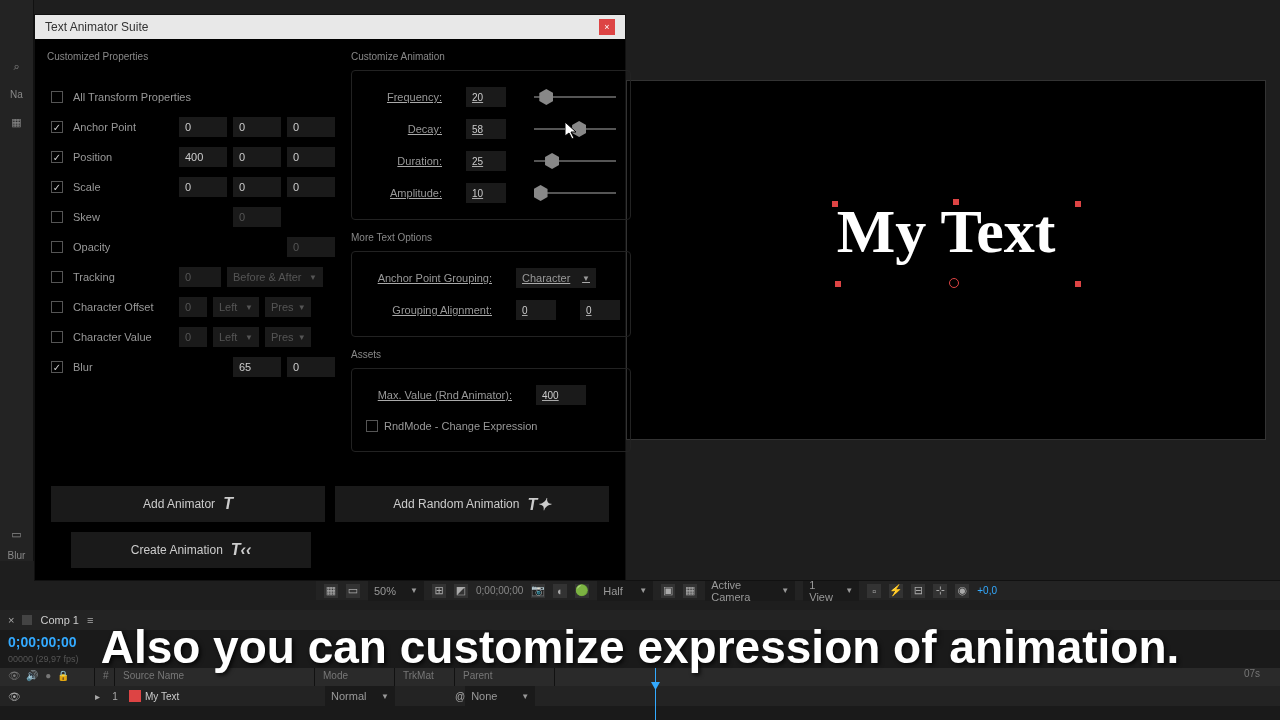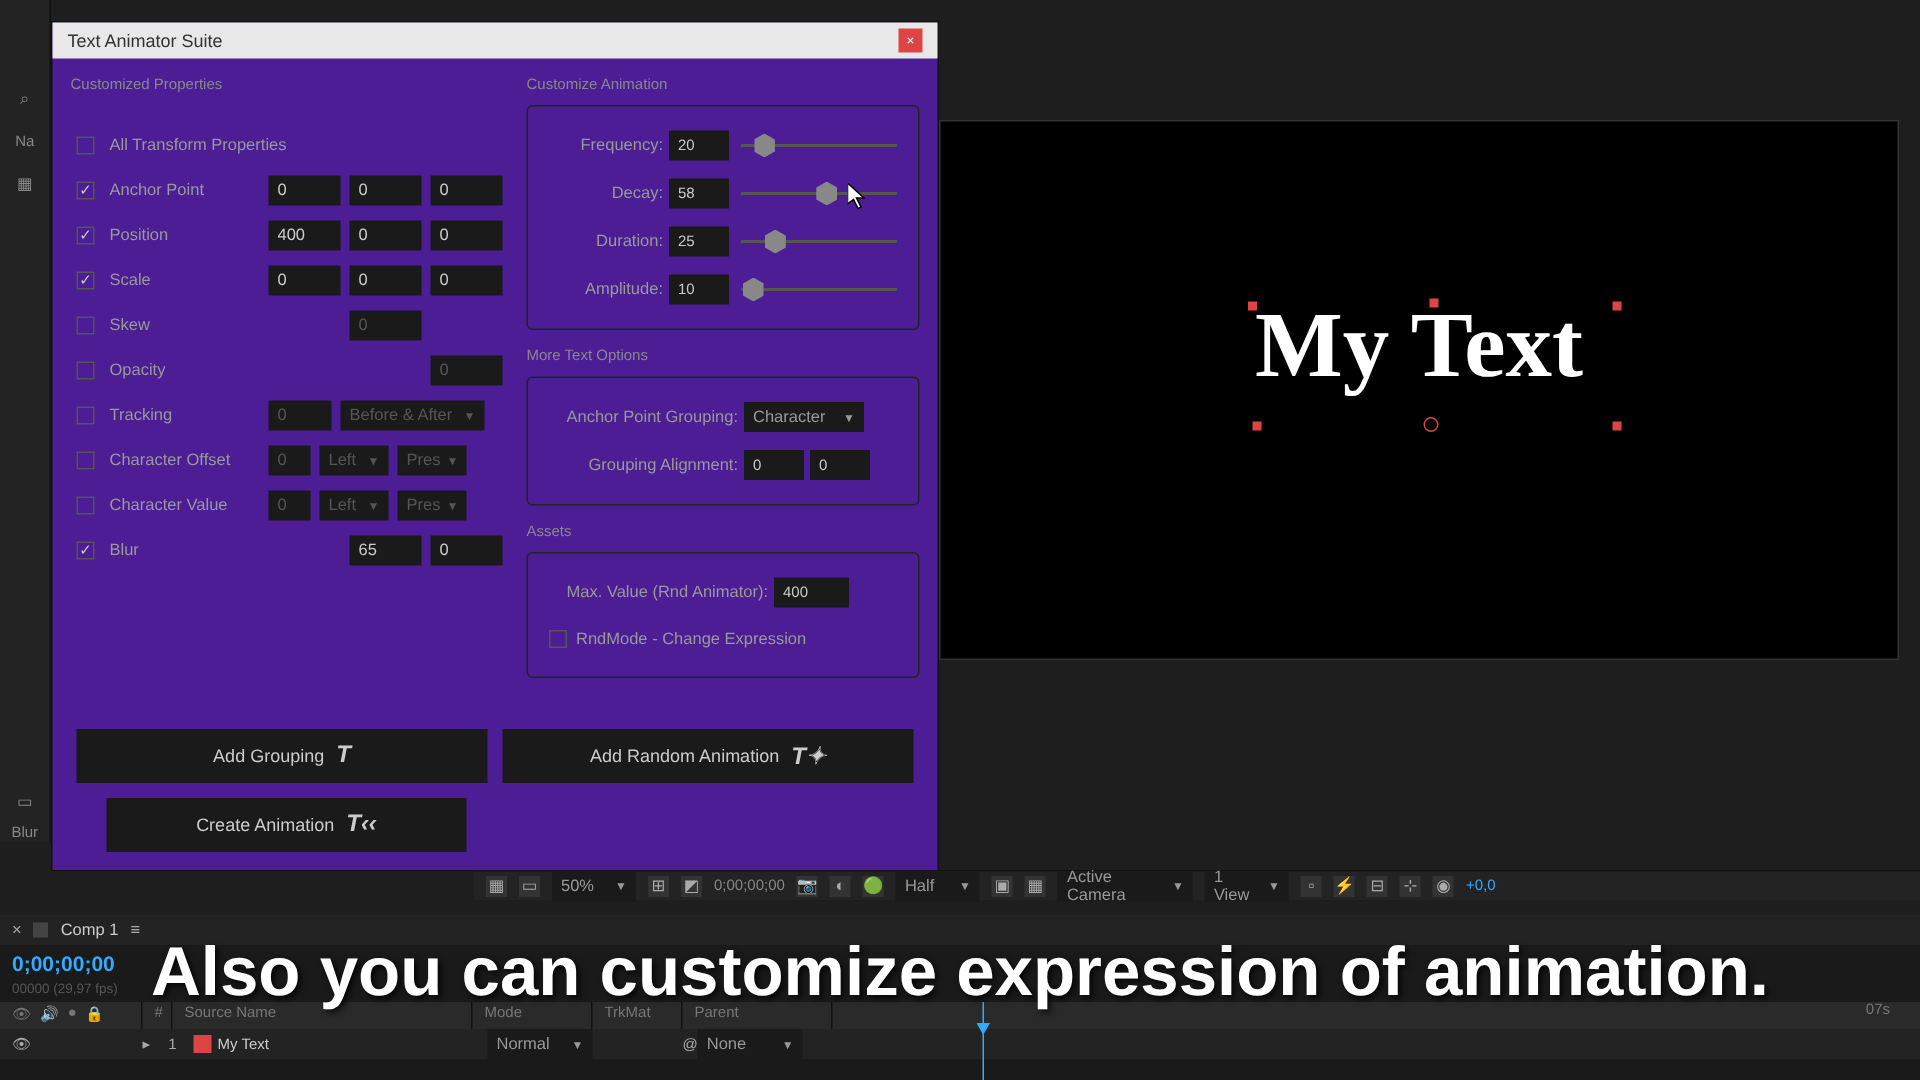--- a/index.html
+++ b/index.html
@@ -2,42 +2,42 @@
 <html><head>
   <meta charset="utf-8">
   <style>
     * { margin: 0; padding: 0; box-sizing: border-box; font-family: Arial, sans-serif; }
     body { background: #1e1e1e; color: #aaa; font-size: 11px; width: 1280px; height: 720px; overflow: hidden; position: relative; }
     
     .left-toolbar { width: 34px; background: #232323; border-right: 1px solid #111; padding-top: 50px; }
     .tool-icon { width: 24px; height: 24px; margin: 4px auto; display: flex; align-items: center; justify-content: center; color: #888; cursor: pointer; }
     .tool-label { color: #888; font-size: 10px; text-align: center; margin-top: 4px; }
     
-    .dialog { position: absolute; left: 34px; top: 14px; width: 592px; background: #4c1d95; border: 1px solid #111; z-index: 100; }
+    .dialog { position: absolute; left: 34px; top: 14px; width: 592px; background: #000000; border: 1px solid #111; z-index: 100; }
     .dialog-title { background: #e8e8e8; color: #333; padding: 4px 10px; font-size: 12px; display: flex; justify-content: space-between; align-items: center; }
     .close-btn { background: #d44; color: #fff; width: 16px; height: 16px; display: flex; align-items: center; justify-content: center; font-size: 9px; cursor: pointer; }
     
     .dialog-body { display: flex; padding: 12px; gap: 16px; }
     .left-col { flex: 1; }
     .right-col { flex: 1; }
     
     .section-title { color: #888; font-size: 10px; margin-bottom: 8px; }
     
     .prop-row { display: flex; align-items: center; height: 30px; gap: 6px; }
     .checkbox { width: 12px; height: 12px; border: 1px solid #555; display: flex; align-items: center; justify-content: center; margin-left: 4px; flex-shrink: 0; }
     .checkbox.checked::after { content: '✓'; color: #ccc; font-size: 10px; }
     .prop-label { color: #999; font-size: 11px; width: 100px; margin-left: 4px; }
     .num-input { background: #1a1a1a; border: none; color: #ccc; width: 48px; height: 20px; padding: 0 6px; font-size: 11px; }
     .num-input.disabled { color: #555; }
     .dropdown { background: #1a1a1a; border: none; color: #999; height: 20px; padding: 0 6px; font-size: 11px; display: flex; align-items: center; justify-content: space-between; cursor: pointer; }
     .dropdown.disabled { color: #555; }
     .dd-arrow { margin-left: 4px; font-size: 8px; }
     
     .anim-panel { border: 1px solid #222; border-radius: 4px; padding: 10px; margin-bottom: 12px; }
-    .anim-row { display: flex; align-items: center; height: 32px; gap: 4px; }
+    .anim-row { display: flex; align-items: center; height: 32px; gap: 24px; text-decoration: underline; }
     .anim-label { color: #999; text-align: right; width: 80px; }
     .anim-input { background: #1a1a1a; border: none; color: #ccc; width: 40px; height: 20px; padding: 0 6px; font-size: 10px; text-align: left; }
     .slider-track { flex: 1; height: 2px; background: #555; position: relative; margin: 0 4px; }
     .slider-thumb { position: absolute; width: 14px; height: 16px; background: #888; top: -7px; transform: translateX(-50%); clip-path: polygon(50% 0, 100% 25%, 100% 75%, 50% 100%, 0 75%, 0 25%); }
     
     .btn-row { display: flex; gap: 10px; margin-top: 10px; padding: 0 16px; }
     .big-btn { flex: 1; background: #1a1a1a; color: #ccc; height: 36px; display: flex; align-items: center; justify-content: center; gap: 8px; cursor: pointer; font-size: 12px; }
     .btn-icon { font-size: 16px; font-weight: bold; font-style: italic; }
     
     .preview { position: absolute; left: 626px; top: 80px; width: 640px; height: 360px; background: #000; border: 1px solid #333; }
@@ -236,21 +236,21 @@
         <div class="prop-row">
           <div class="checkbox"></div>
           <span style="color:#999">RndMode - Change Expression</span>
         </div>
       </div>
     </div>
   </div>
 
   <div class="btn-row">
     <div class="big-btn">
-      <span>Add Grouping</span>
+      <span>Add Animator</span>
       <span class="btn-icon">T</span>
     </div>
     <div class="big-btn">
       <span>Add Random Animation</span>
       <span class="btn-icon">T✦</span>
     </div>
   </div>
   <div class="btn-row" style="margin-bottom:12px">
     <div class="big-btn" style="flex:0 0 240px;margin-left:20px">
       <span>Create Animation</span>

